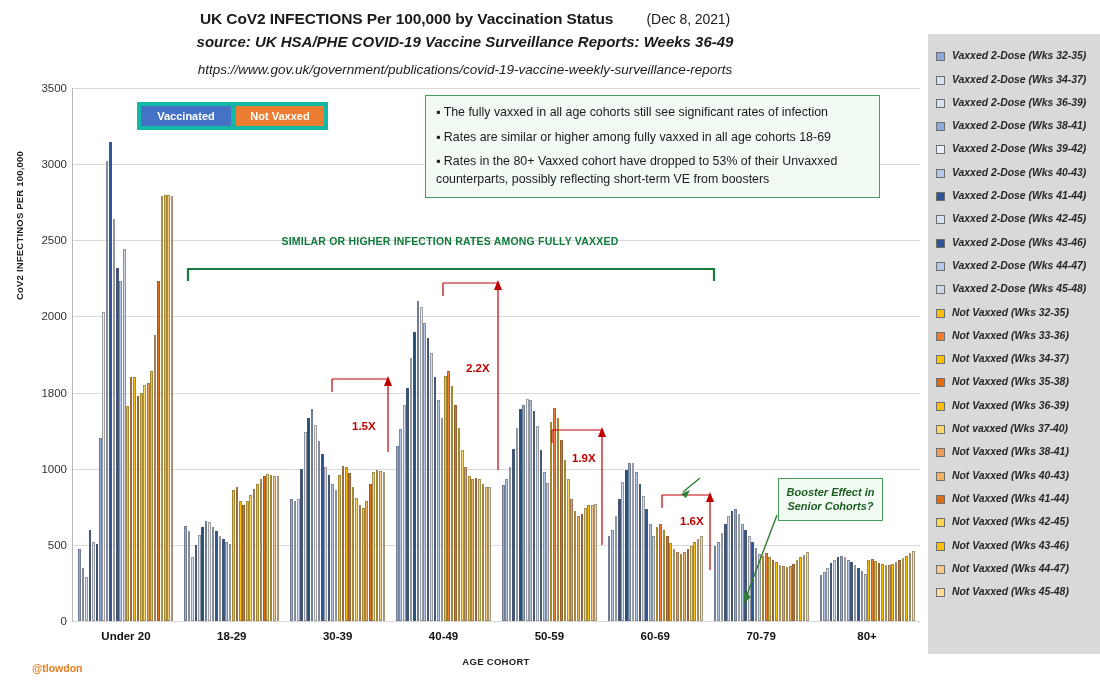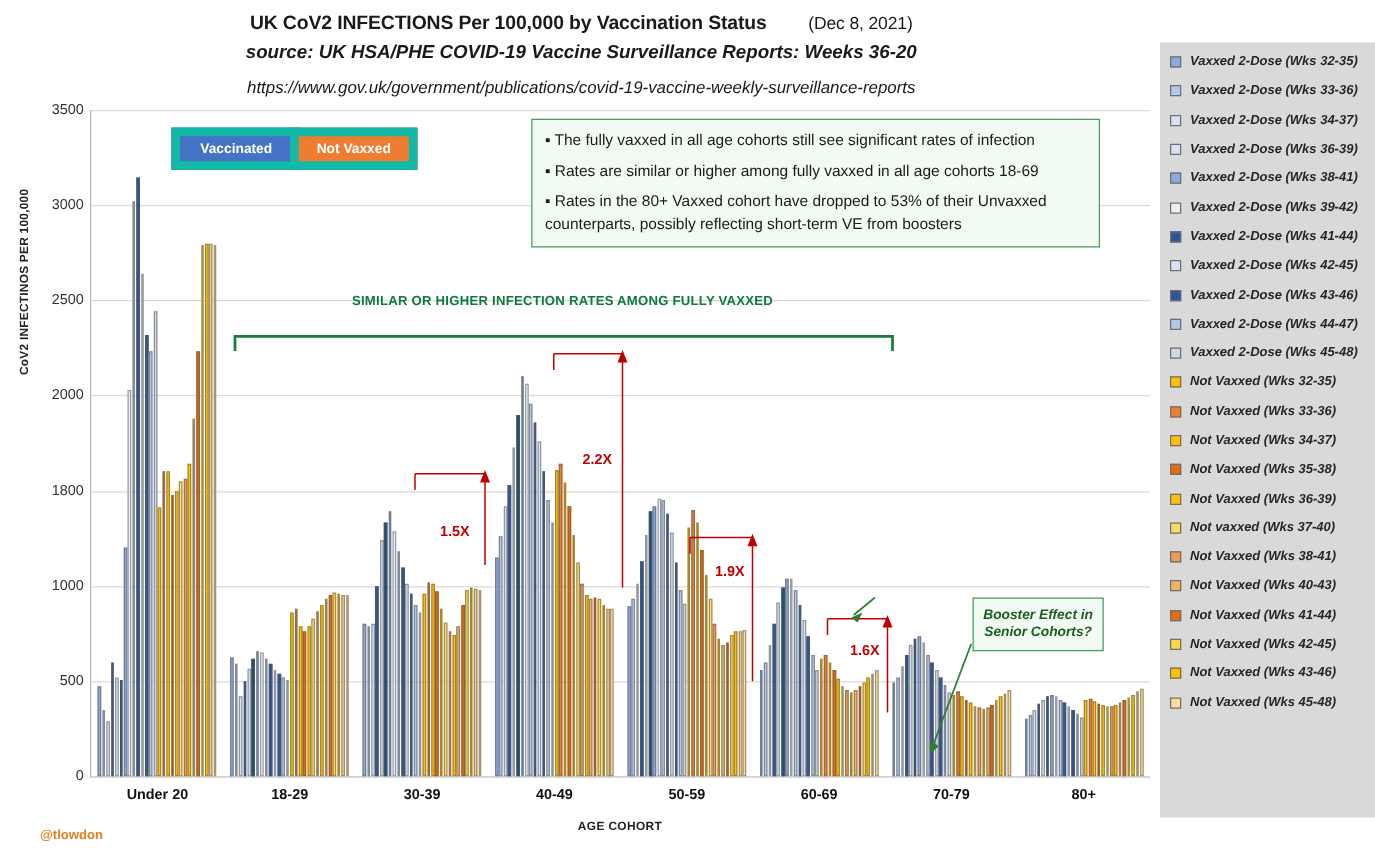--- a/index.html
+++ b/index.html
@@ -65,21 +65,21 @@
     box-sizing:border-box;
   }
   .xcat{
     position:absolute;top:100%;left:0;right:0;margin-top:9px;
     text-align:center;font-size:11.5px;font-weight:bold;color:#111;
   }
 
   
   .legbox{
     position:absolute;display:flex;align-items:center;justify-content:center;
-    font-size:11px;font-weight:bold;color:#fff;border:7px solid #14b8a6;
+    font-size:11px;font-weight:bold;color:#fff;border:4px solid #14b8a6;
     height:20px;
   }
   #leg-vax{left:137px;top:102px;width:90px;background:#4472c4;}
   #leg-novax{left:232px;top:102px;width:88px;background:#ed7d31;}
 
   
   .callout{
     position:absolute;left:425px;top:95px;width:455px;
     border:1px solid #4a9c5d;background:#f2faf4;
     padding:8px 10px 9px 10px;box-sizing:border-box;
@@ -103,42 +103,42 @@
     border:1px solid #4a9c5d;background:#f2faf4;
     font-size:11px;font-style:italic;font-weight:bold;color:#1b5e20;
     text-align:center;padding:6px 4px;box-sizing:border-box;line-height:1.3;
   }
 
   
   .rlegend{
     position:absolute;right:0;top:34px;width:172px;height:620px;
     background:#d9d9d9;padding:4px 6px 4px 8px;box-sizing:border-box;
   }
-  .rl-item{display:flex;align-items:center;height:23.3px;}
+  .rl-item{display:flex;align-items:flex-end;height:23.3px;}
   .rl-sw{
     width:9px;height:9px;margin-right:7px;flex:0 0 auto;
     border:0.7px solid #6f6f6f;box-sizing:border-box;
   }
   .rl-lb{font-size:10.4px;font-style:italic;font-weight:bold;color:#262626;white-space:nowrap;}
 
   .handle{
     position:absolute;left:32px;bottom:8px;
     font-size:10.5px;color:#e08020;font-weight:bold;
   }
 </style>
 </head>
 <body>
 
 <div class="wrap">
 
   <div class="title">
     <span>UK CoV2 INFECTIONS Per 100,000 by Vaccination Status</span>
     <span class="light">(Dec 8, 2021)</span>
   </div>
-  <div class="subtitle">source: UK HSA/PHE COVID-19 Vaccine Surveillance Reports: Weeks 36-20</div>
+  <div class="subtitle">source: UK HSA/PHE COVID-19 Vaccine Surveillance Reports: Weeks 36-49</div>
   <div class="url">https://www.gov.uk/government/publications/covid-19-vaccine-weekly-surveillance-reports</div>
 
   <div class="ylabel">CoV2 INFECTINOS PER 100,000</div>
   <div class="xlabel">AGE COHORT</div>
 
   <div class="plot" id="plot">
     <div id="grid">
         <div class="gridline" style="top: 100%;"></div>
         <div class="ytick" style="top: 100%;">0</div>
         <div class="gridline" style="top: 85.7143%;"></div>
@@ -473,40 +473,40 @@
   <div class="mult" style="left:680px;top:515px;">1.6X</div>
 
   <div class="booster">Booster Effect in Senior Cohorts?</div>
 
   <div class="rlegend" id="rlegend">
       <div class="rl-item">
         <span class="rl-sw" style="background: rgb(142, 169, 219);"></span>
         <span class="rl-lb">Vaxxed 2-Dose (Wks 32-35)</span>
       </div>
       <div class="rl-item">
-        <span class="rl-sw" style="background: rgb(180, 199, 231);"></span>
-        <span class="rl-lb">Vaxxed 2-Dose (Wks 33-36)</span>
-      </div>
-      <div class="rl-item">
         <span class="rl-sw" style="background: rgb(217, 226, 243);"></span>
         <span class="rl-lb">Vaxxed 2-Dose (Wks 34-37)</span>
       </div>
       <div class="rl-item">
         <span class="rl-sw" style="background: rgb(217, 226, 243);"></span>
         <span class="rl-lb">Vaxxed 2-Dose (Wks 36-39)</span>
       </div>
       <div class="rl-item">
         <span class="rl-sw" style="background: rgb(142, 169, 219);"></span>
         <span class="rl-lb">Vaxxed 2-Dose (Wks 38-41)</span>
       </div>
       <div class="rl-item">
         <span class="rl-sw" style="background: rgb(234, 240, 249);"></span>
         <span class="rl-lb">Vaxxed 2-Dose (Wks 39-42)</span>
       </div>
       <div class="rl-item">
+        <span class="rl-sw" style="background: rgb(180, 199, 231);"></span>
+        <span class="rl-lb">Vaxxed 2-Dose (Wks 40-43)</span>
+      </div>
+      <div class="rl-item">
         <span class="rl-sw" style="background: rgb(47, 85, 151);"></span>
         <span class="rl-lb">Vaxxed 2-Dose (Wks 41-44)</span>
       </div>
       <div class="rl-item">
         <span class="rl-sw" style="background: rgb(217, 226, 243);"></span>
         <span class="rl-lb">Vaxxed 2-Dose (Wks 42-45)</span>
       </div>
       <div class="rl-item">
         <span class="rl-sw" style="background: rgb(47, 85, 151);"></span>
         <span class="rl-lb">Vaxxed 2-Dose (Wks 43-46)</span>
@@ -557,19 +557,23 @@
       </div>
       <div class="rl-item">
         <span class="rl-sw" style="background: rgb(255, 213, 74);"></span>
         <span class="rl-lb">Not Vaxxed (Wks 42-45)</span>
       </div>
       <div class="rl-item">
         <span class="rl-sw" style="background: rgb(255, 192, 0);"></span>
         <span class="rl-lb">Not Vaxxed (Wks 43-46)</span>
       </div>
       <div class="rl-item">
+        <span class="rl-sw" style="background: rgb(247, 201, 138);"></span>
+        <span class="rl-lb">Not Vaxxed (Wks 44-47)</span>
+      </div>
+      <div class="rl-item">
         <span class="rl-sw" style="background: rgb(255, 221, 153);"></span>
         <span class="rl-lb">Not Vaxxed (Wks 45-48)</span>
       </div>
     </div>
 
   <div class="handle">@tlowdon</div>
 </div>
 
 </body></html>

